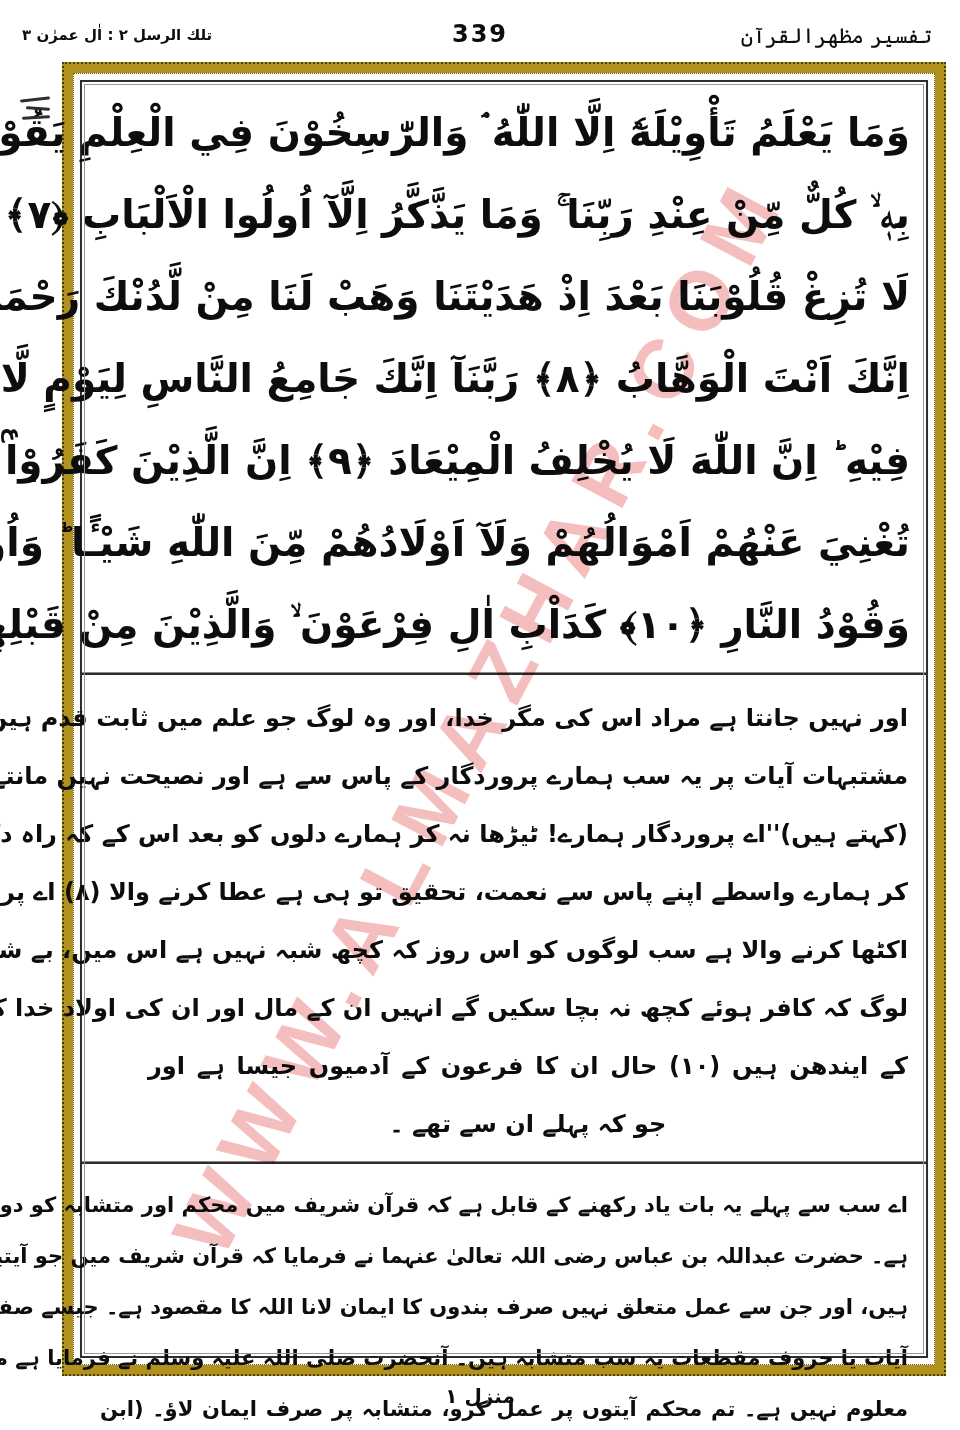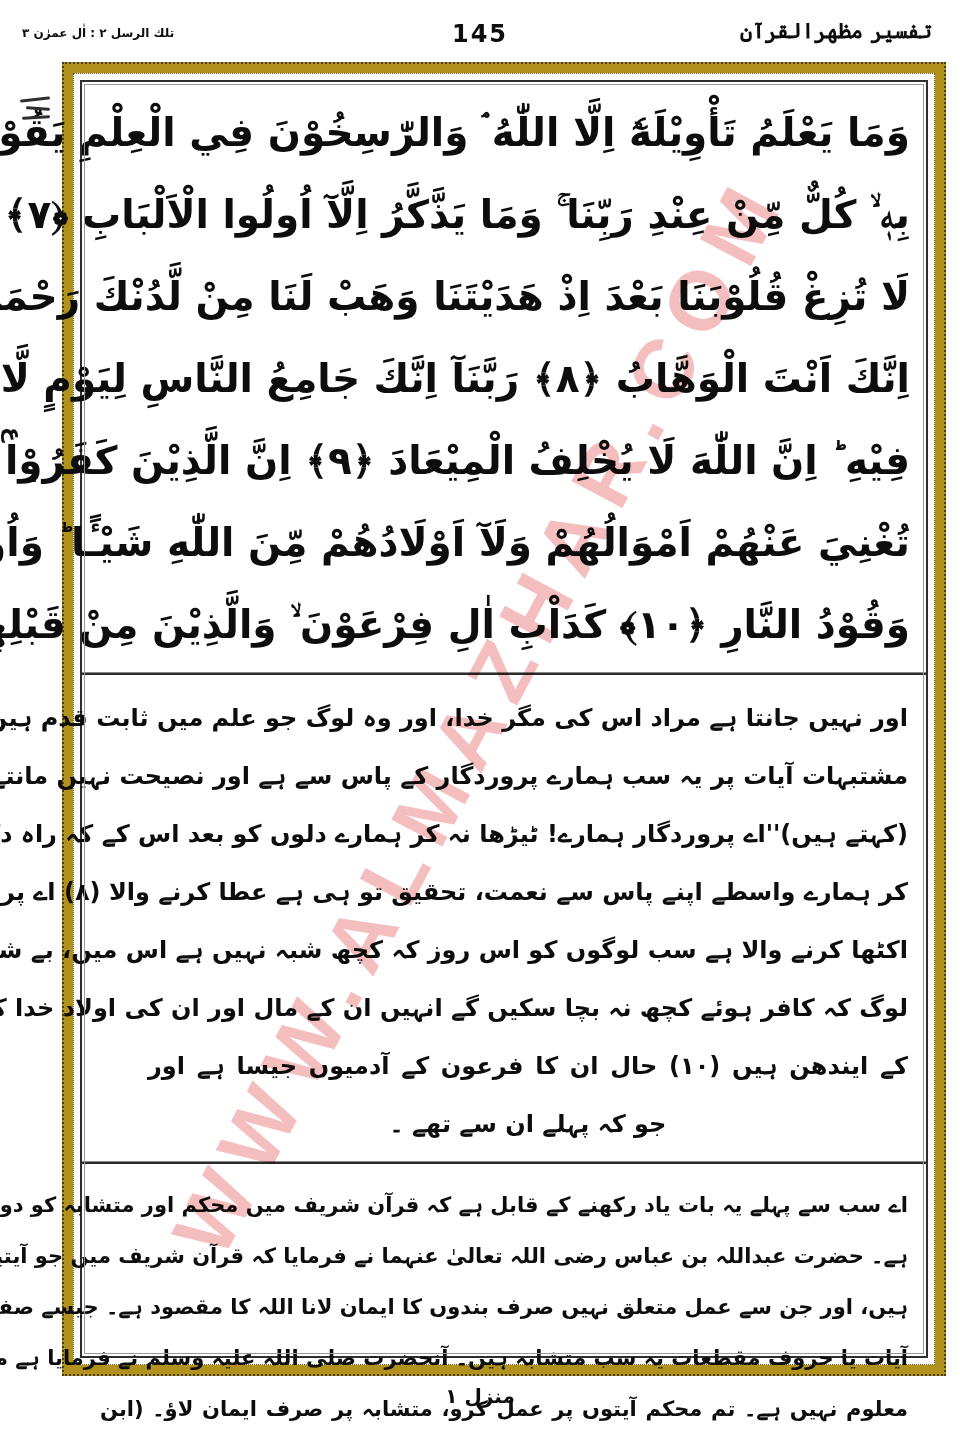--- a/index.html
+++ b/index.html
@@ -3,25 +3,25 @@
 <meta charset="utf-8">
 <style>
   html,body{margin:0;padding:0;}
   body{
     width:960px;height:1430px;position:relative;background:#ffffff;
     font-family:"DejaVu Sans","Liberation Sans",sans-serif;
     color:#0d0d0d;overflow:hidden;
   }
   
   .header{position:absolute;top:14px;left:0;right:0;height:44px;direction:rtl;}
-  .header-right{position:absolute;right:28px;top:4px;font-size:21px;font-weight:bold;
+  .header-right{position:absolute;right:28px;top:10px;font-size:21px;font-weight:normal;
     font-family:"DejaVu Serif","Liberation Serif",serif;}
   .header-center{position:absolute;left:50%;transform:translateX(-50%);top:6px;
     font-size:24px;font-weight:bold;letter-spacing:2px;}
-  .header-left{position:absolute;left:22px;top:12px;font-size:12px;font-weight:bold;}
+  .header-left{position:absolute;left:22px;top:12px;font-size:15px;font-weight:bold;}
   
   .frame{position:absolute;left:62px;top:62px;width:884px;height:1314px;box-sizing:border-box;
     background:#b2921e;border:2px dotted #4a3d07;padding:9px;}
   .frame-white{box-sizing:border-box;width:100%;height:100%;background:#ffffff;
     border:1px dotted #6d5c10;padding:6px;}
   .frame-inner{box-sizing:border-box;width:100%;height:100%;background:#ffffff;
     border:2px solid #2e2e2e;outline:1px solid #9a9a9a;outline-offset:-5px;
     padding:6px 14px 0 14px;display:flex;flex-direction:column;}
   
   .quran{direction:rtl;font-family:"DejaVu Sans",sans-serif;font-weight:bold;
@@ -52,21 +52,21 @@
     transform:translate(-50%,-50%) rotate(-62deg);
     font-size:84px;font-weight:bold;letter-spacing:16px;white-space:nowrap;
     color:rgba(236,136,136,0.55);mix-blend-mode:multiply;pointer-events:none;z-index:9;
     font-family:"Liberation Sans","DejaVu Sans",sans-serif;}
 </style>
 </head>
 <body>
 
 <div class="header">
   <div class="header-right">تفسير مظهرالقرآن</div>
-  <div class="header-center">145</div>
+  <div class="header-center">339</div>
   <div class="header-left">تلك الرسل ۲ : اٰل عمرٰن ۳</div>
 </div>
 
 <div class="frame">
   <div class="frame-white">
     <div class="frame-inner">
 
       <div class="quran">
         <div class="line">وَمَا يَعْلَمُ تَأْوِيْلَهٗٓ اِلَّا اللّٰهُ ۘ وَالرّٰسِخُوْنَ فِي الْعِلْمِ يَقُوْلُوْنَ اٰمَنَّا</div>
         <div class="line">بِهٖ ۙ كُلٌّ مِّنْ عِنْدِ رَبِّنَا ۚ وَمَا يَذَّكَّرُ اِلَّآ اُولُوا الْاَلْبَابِ ﴿۷﴾ رَبَّنَا</div>

